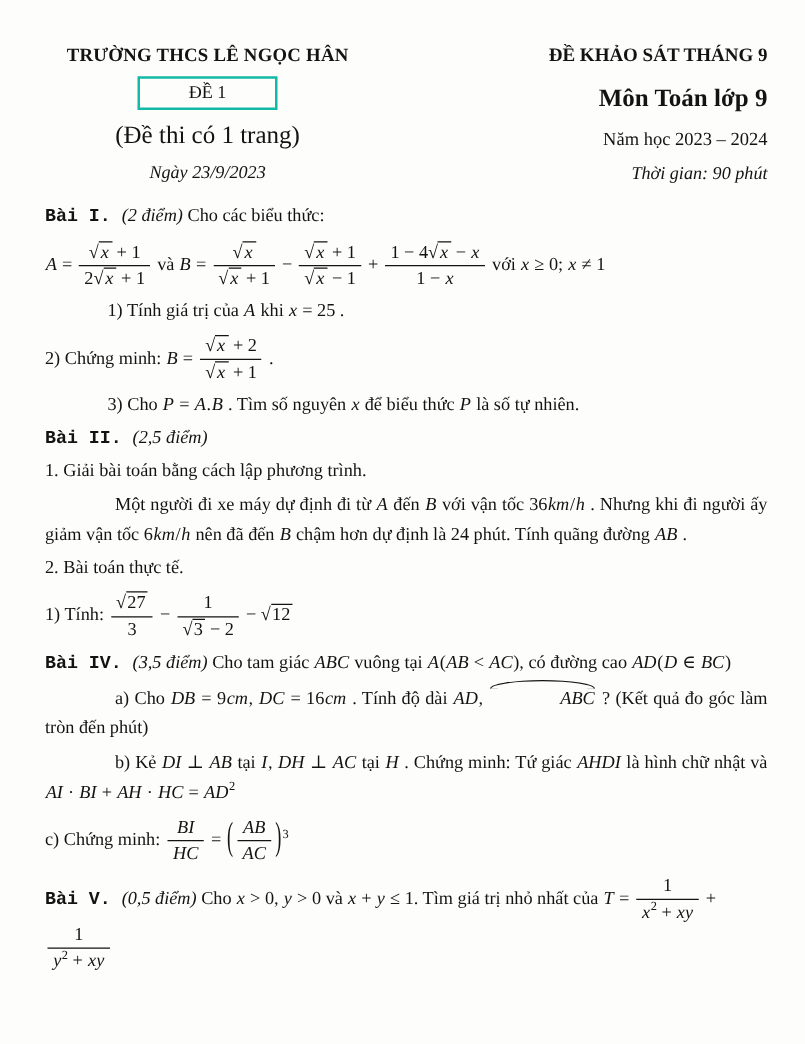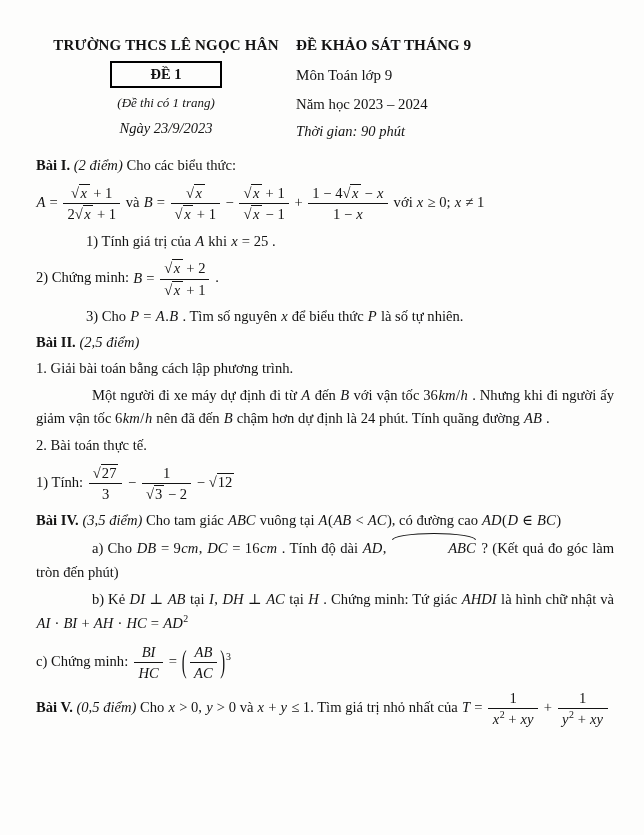--- a/index.html
+++ b/index.html
@@ -6,40 +6,40 @@
   .page{
     width:644px;height:835px;margin:0 auto;background:#fdfdfc;color:#131313;
     font-family:"Liberation Serif","DejaVu Serif",serif;
     font-size:14.6px;line-height:1.5;
     box-sizing:border-box;padding:34px 30px 20px 36px;
     overflow:hidden;position:relative;
   }
   
   .hdr{display:flex;width:100%;}
   .hdr-left{width:45%;text-align:center;}
-  .hdr-right{width:55%;text-align:left;}
+  .hdr-right{width:55%;text-align:right;}
   .school{font-weight:bold;font-size:15px;letter-spacing:.2px;}
   .debox{
-    display:inline-block;border:2px solid #000000;padding:1px 34px;
-    font-weight:bold;font-size:14.5px;margin:4px 0 3px 0;min-width:40px;
+    display:inline-block;border:2px solid #14b8a6;padding:1px 34px;
+    font-weight:normal;font-size:14.5px;margin:4px 0 3px 0;min-width:40px;
   }
-  .hnote{font-style:italic;font-size:13px;margin-top:2px;}
+  .hnote{font-size:20px;margin-top:2px;}
   .hdate{font-style:italic;font-size:14.5px;margin-top:5px;}
   .etitle{font-weight:bold;font-size:15.2px;}
-  .esub{font-weight:normal;font-size:15px;margin-top:7px;}
+  .esub{font-weight:bold;font-size:20px;margin-top:7px;}
   .eyear{font-size:14.8px;margin-top:7px;}
   .etime{font-style:italic;font-size:14.5px;margin-top:6px;}
   
   .exam-body{margin-top:12px;}
   .line{margin:4px 0;}
   .flush{margin-left:0;}
   .item{margin-left:50px;}
   .para{text-indent:56px;text-align:justify;line-height:1.62;}
   .fml{margin:7px 0;}
-  b{font-weight:bold;}
+  b{font-weight:bold;font-family:Liberation Mono, monospace;}
   .it{font-style:italic;}
   
   .mth{white-space:normal;}
   .mth i{font-style:italic;padding:0 .5px;}
   .frac{display:inline-block;vertical-align:middle;text-align:center;padding:0 2px;line-height:1.25;}
   .frac>.num{display:block;border-bottom:1px solid #131313;padding:0 4px 1px;}
   .frac>.den{display:block;padding:1px 4px 0;}
   .sq{white-space:nowrap;}
   .sq>.rs{font-style:normal;}
   .sq>.rad{border-top:1px solid #131313;padding:0 2px 0 1px;}

